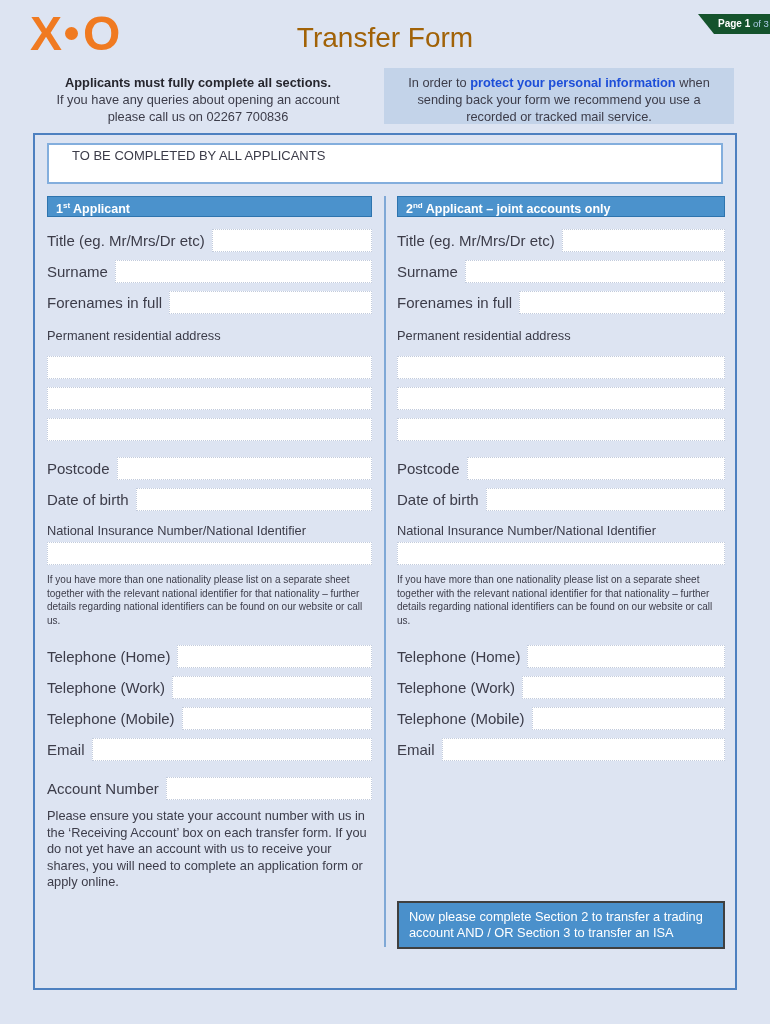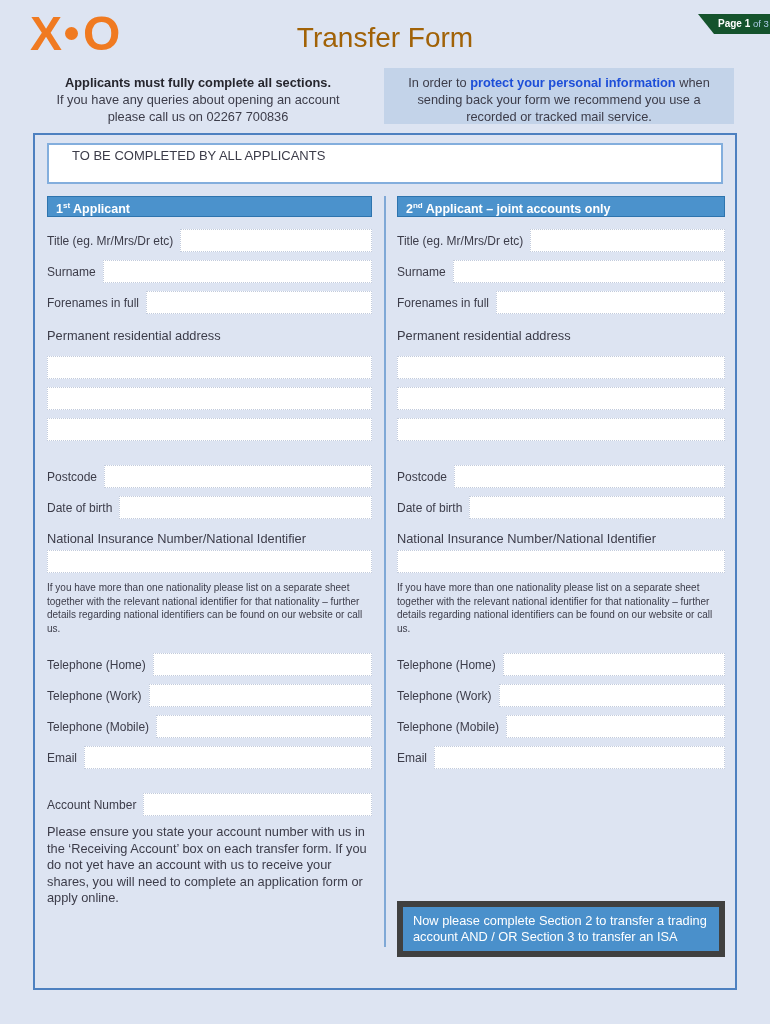--- a/index.html
+++ b/index.html
@@ -80,42 +80,42 @@
 
   .colbar {
     background:#4b92cc; border:1px solid #2e74ae;
     color:#fff; font-weight:bold; font-size:12.5px;
     height:21px; line-height:18px; padding-left:8px;
     margin-bottom:12px;
   }
   .colbar sup { font-size:8px; }
 
   .row { display:flex; align-items:center; height:23px; margin-bottom:8px; }
-  .lbl { font-size:12px; white-space:nowrap; margin-right:7px; }
+  .lbl { font-size:15px; white-space:nowrap; margin-right:7px; }
   .inp {
     flex:1; min-width:0; height:23px;
     background:#fff; border:1px dotted #c2cbdc;
     font-size:13px; padding:0 6px; color:#26262e;
   }
   .inp.full { display:block; width:100%; margin-bottom:8px; }
   .blk-label { font-size:12.8px; margin:14px 0 13px; }
   .blk-label.ni { margin:12px 0 4px; }
 
   .note {
     font-size:10px; line-height:13.5px;
     margin:8px 0 18px; color:#3c3c49;
   }
   .para {
     font-size:12.8px; line-height:16.5px; margin-top:6px;
   }
-  .mt14 { margin-top:24px; }
+  .mt14 { margin-top:16px; }
 
   .action-box {
     position:absolute; left:362px; top:766px; width:328px;
-    background:#4a90cb; border:6px solid #404040;
+    background:#4a90cb; border:2px solid #404040;
     color:#fff; font-size:12.8px; line-height:16px;
     padding:6px 10px; min-height:42px;
   }
 </style>
 </head>
 <body>
 
 <div class="logo"><span>X</span><span class="logo-dot"></span><span>O</span></div>
 
 <h1 class="page-title">Transfer Form</h1>

